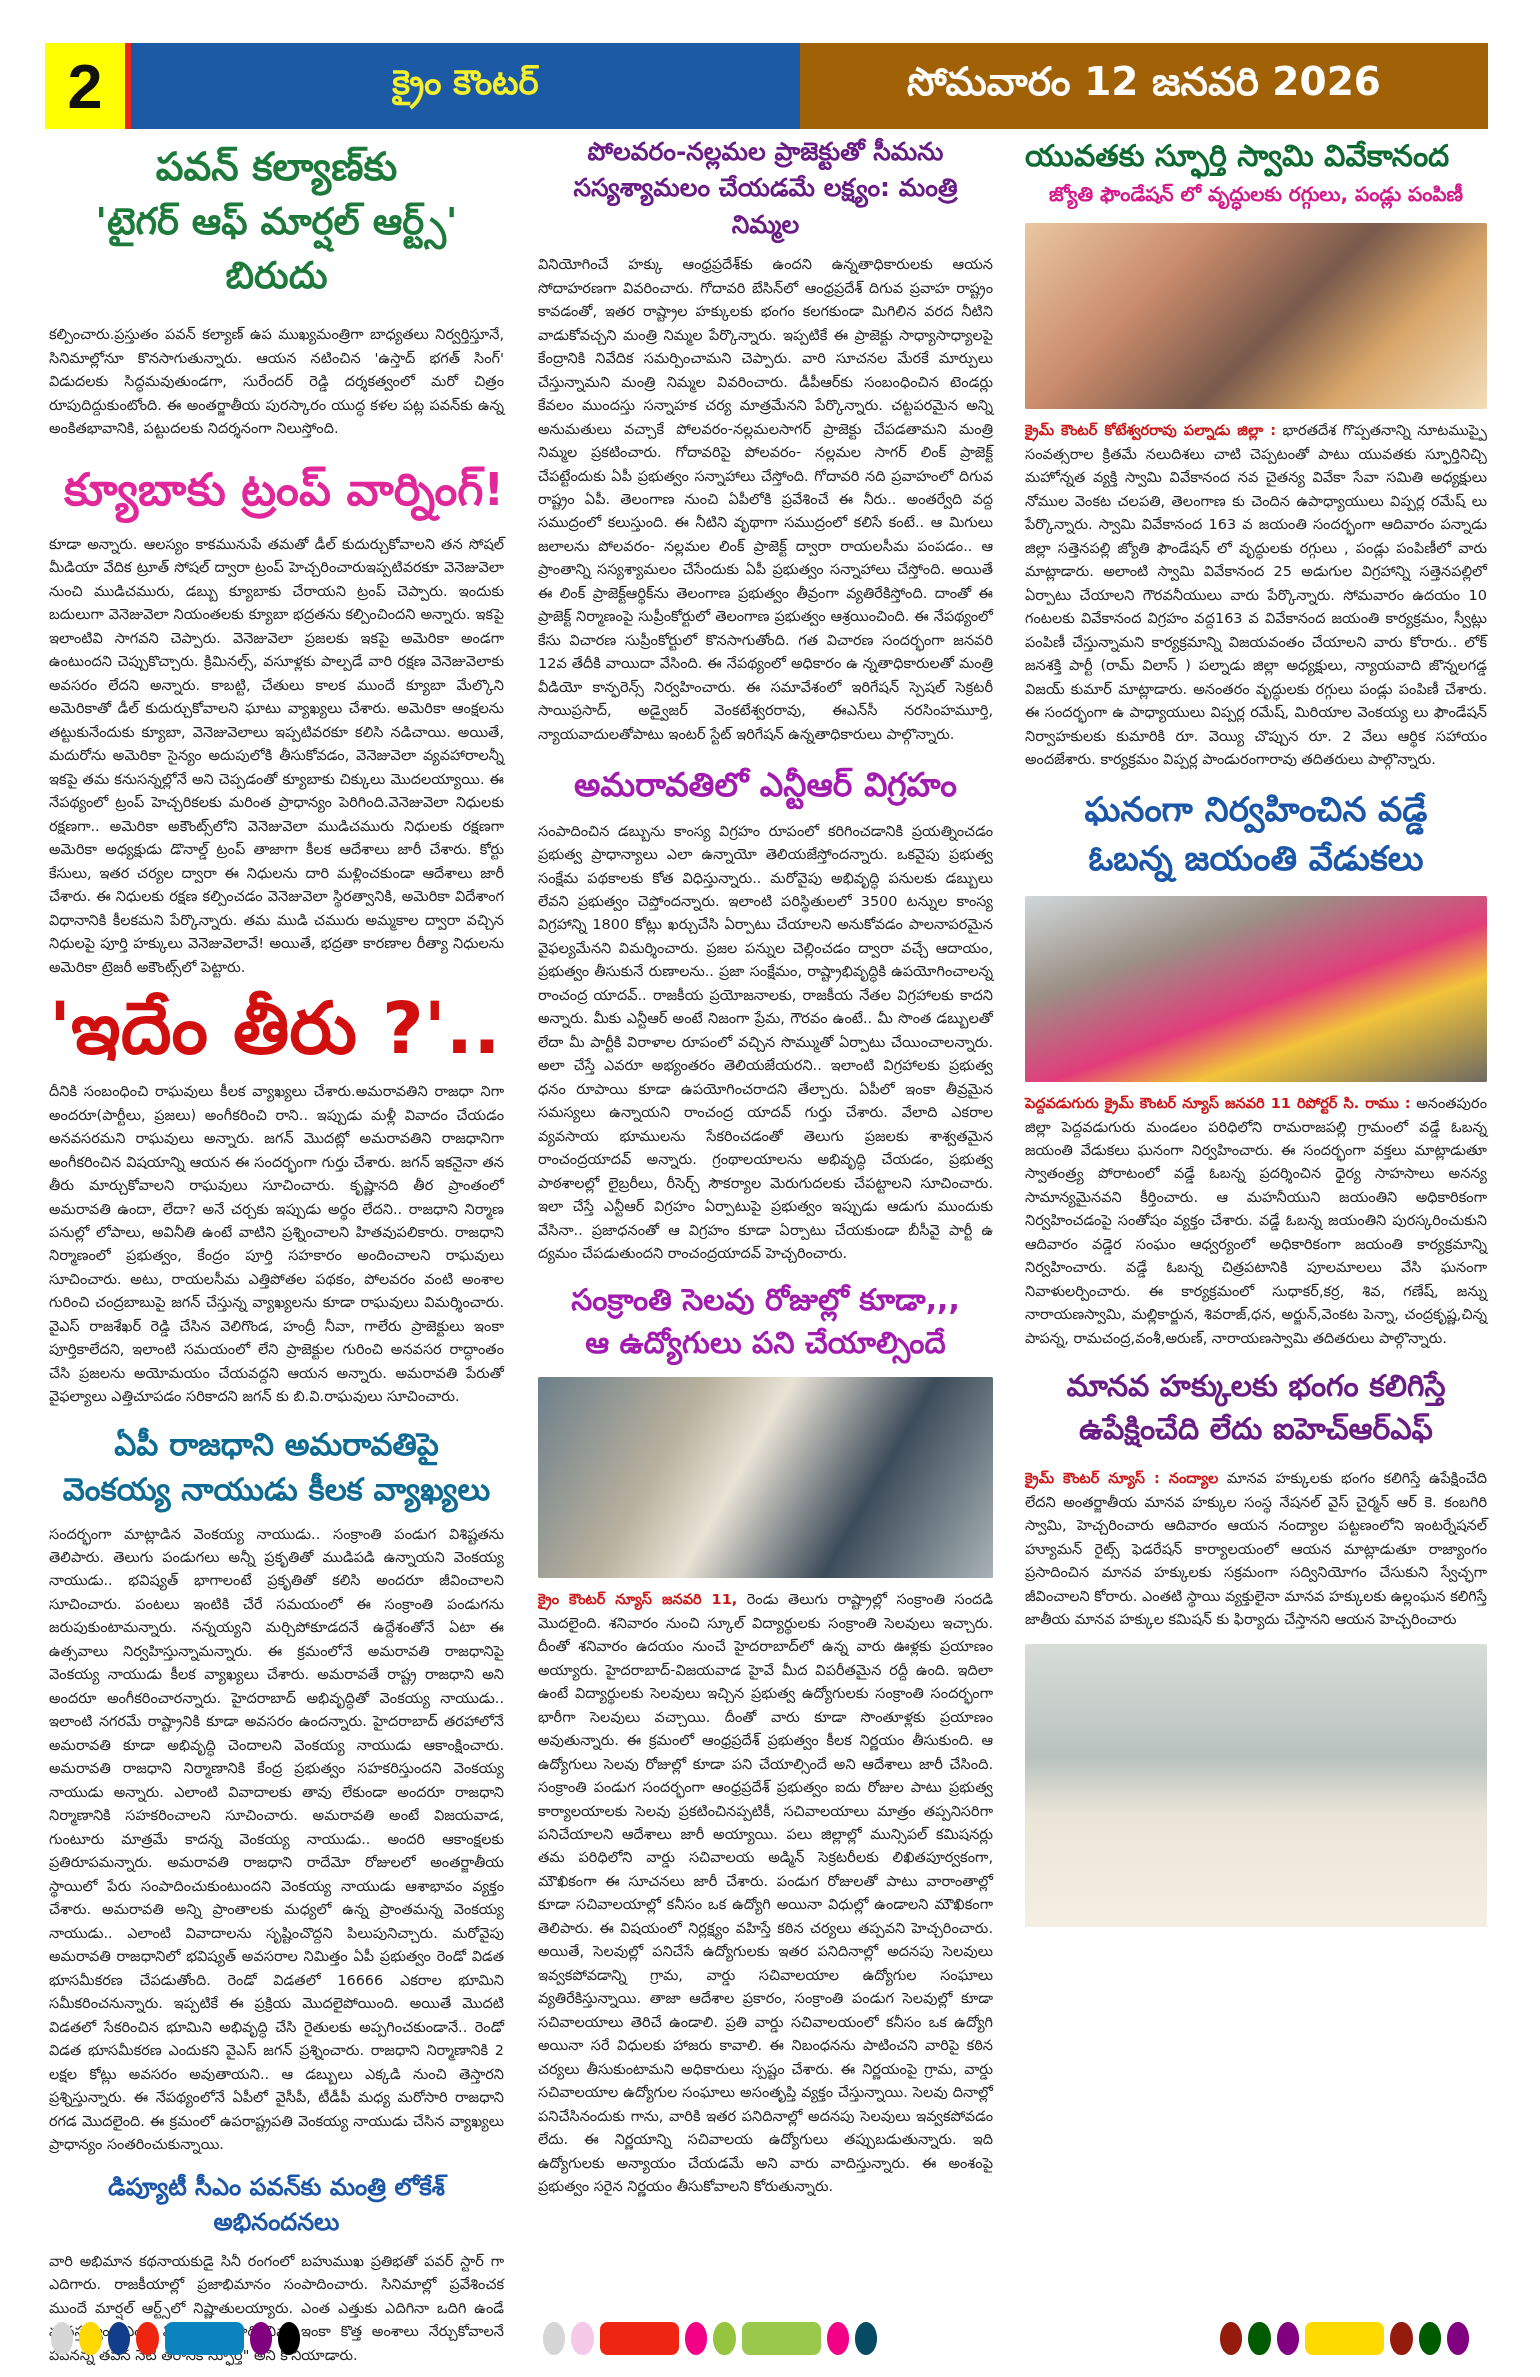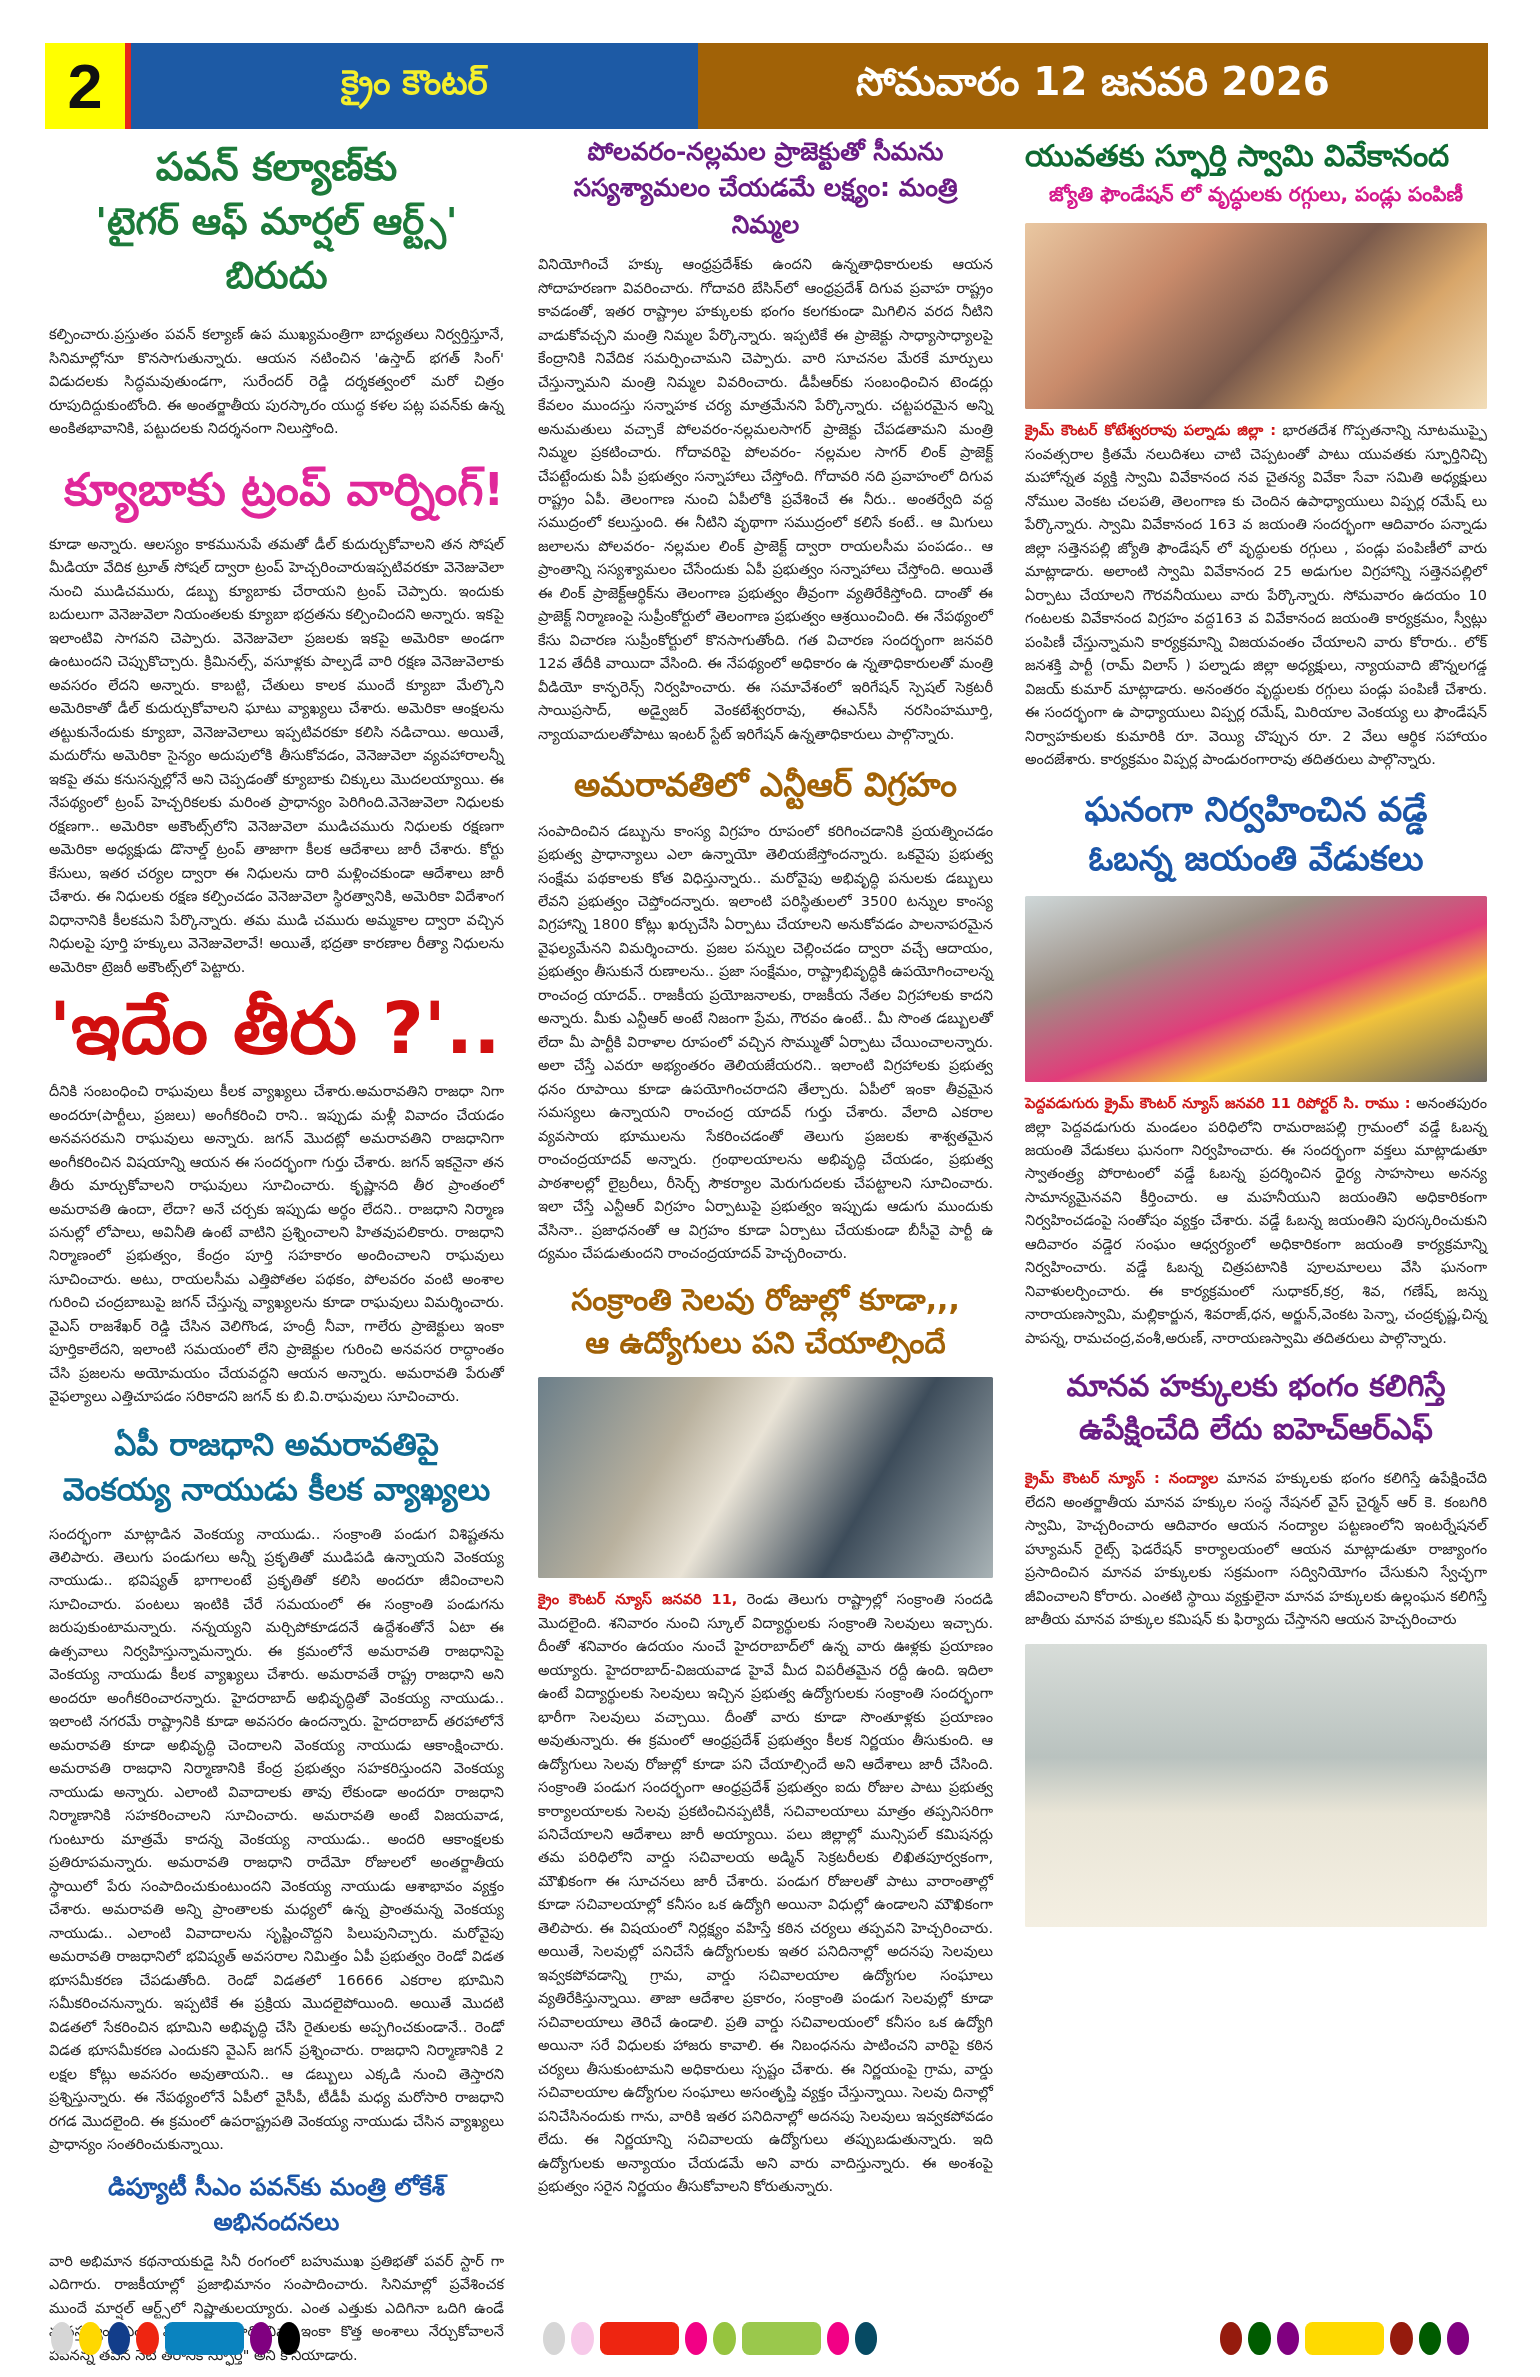--- a/index.html
+++ b/index.html
@@ -2,36 +2,36 @@
 <html style="font-size:12px"><head>
 <meta charset="utf-8">
 <style>
   * { box-sizing: border-box; margin: 0; padding: 0; }
   html, body { width: 1541px; height: 2377px; background: #ffffff; overflow: hidden; }
   body { font-family: "DejaVu Sans", sans-serif; color: #222; position: relative; }
 
   
   .masthead { position: absolute; top: 43px; left: 45px; width: 1443px; height: 86px; display: flex; }
   .page-no { width: 86px; height: 86px; background: #ffff00; border-right: 6px solid #e8261b; display: flex; align-items: center; justify-content: center; font: bold 63px "Liberation Sans", sans-serif; color: #111; }
-  .paper-name { width: 567px; background: #1d5aa5; display: flex; align-items: center; justify-content: center; font: bold 34px "DejaVu Sans", sans-serif; color: #f5ef2c; }
+  .paper-name { width: 669px; background: #1d5aa5; display: flex; align-items: center; justify-content: center; font: bold 34px "DejaVu Sans", sans-serif; color: #f5ef2c; }
   .paper-date { flex: 1; background: #a16207; display: flex; align-items: center; justify-content: center; font: bold 39px "DejaVu Sans", sans-serif; color: #fff; }
 
   .col { position: absolute; top: 134px; }
   .col1 { left: 49px; width: 455px; }
   .col2 { left: 538px; width: 455px; }
   .col3 { left: 1025px; width: 462px; }
 
   .hl { text-align: center; font-weight: bold; line-height: 1.45; font-family: "DejaVu Sans", sans-serif; }
   .hl.green { color: #1d7a3a; }
   .hl.purple { color: #6a1d84; }
   .hl.pink { color: #e0289a; }
   .hl.red { color: #d10f0f; }
   .hl.teal { color: #0f6b93; }
   .hl.blue { color: #1c56a8; }
-  .hl.black { color: #a16207; }
+  .hl.black { color: #a21caf; }
   .hl.darkgreen { color: #0f6a32; }
 
   .sub { color: #d4198c; font-size: 20px; text-align: center; font-weight: bold; margin-top: 4.5px; }
 
   .body { font-size: 14.5px; line-height: 1.62; text-align: justify; color: #1d1d1d; margin-top: 10.4px; }
   .dateline { color: #cc1515; font-weight: bold; }
 
   .photo { border-radius: 1.5px; margin-top: 12px; position: relative; overflow: hidden; }
   .photo1 { height: 186px; background: linear-gradient(135deg,#e9c7a1 0%,#c98b6b 30%,#7a5a4c 55%,#d8a66a 75%,#f2ddb8 100%); }
   .photo2 { height: 186px; background: linear-gradient(160deg,#cfd8d9 0%,#9c8f85 30%,#e23c7a 55%,#f2c33b 70%,#6e6a62 100%); }

